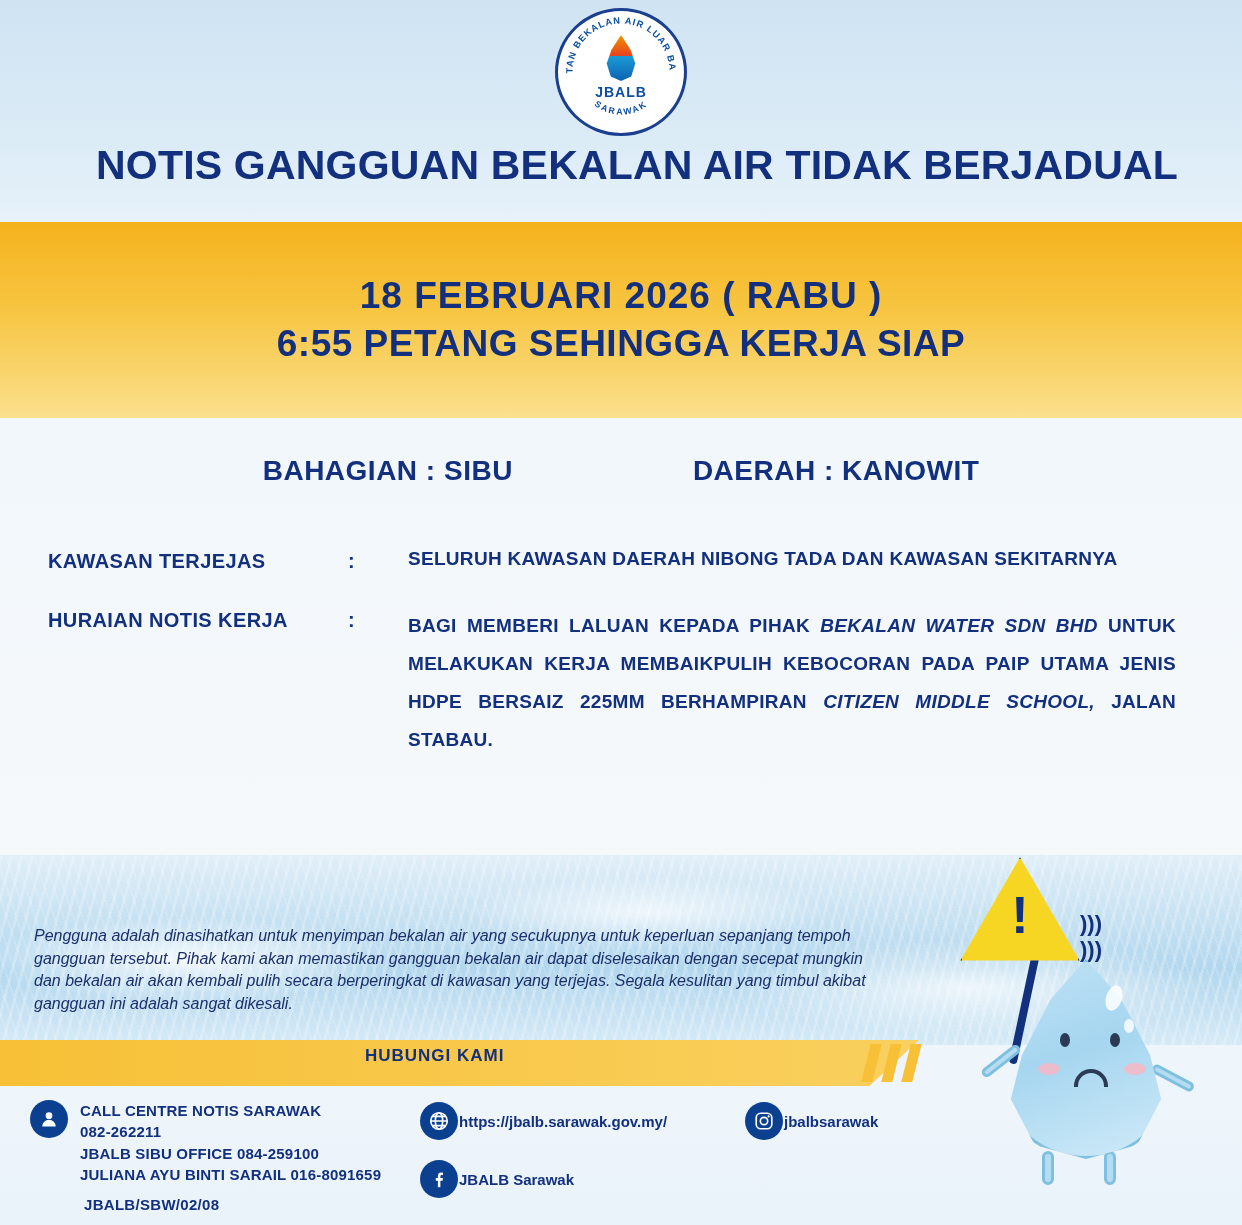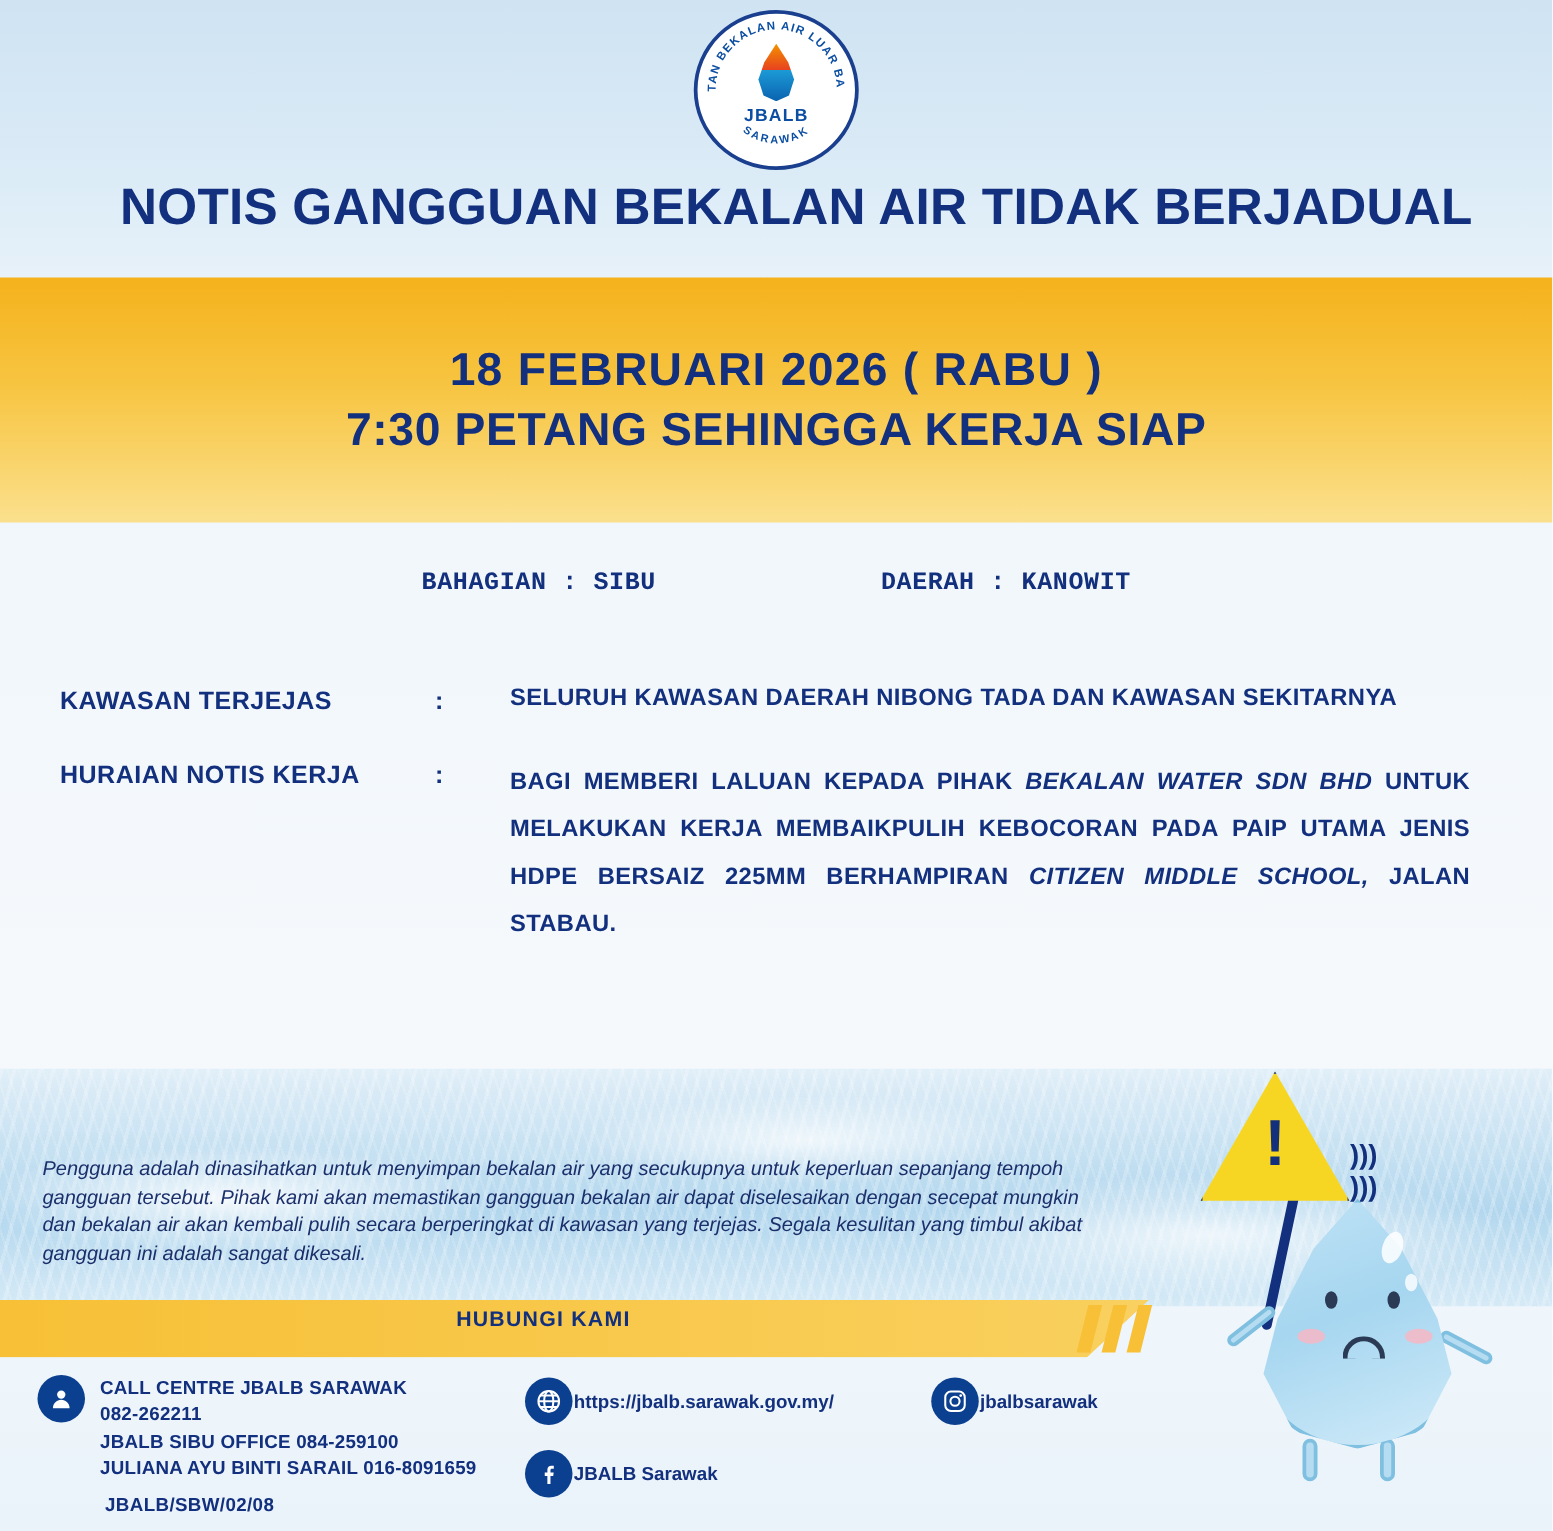--- a/index.html
+++ b/index.html
@@ -74,21 +74,21 @@
   .date-line2 {
     font-size: 37px; font-weight: bold; color: #12307e; letter-spacing: 0.5px;
   }
 
   
   .region-row {
     position: absolute; top: 455px; left: 0; right: 0;
     display: flex; justify-content: center; gap: 180px;
   }
   .region-item {
-    font-size: 20px; font-weight: bold; color: #12307e; letter-spacing: 0.5px; font-family: Liberation Mono, monospace;
+    font-size: 28px; font-weight: bold; color: #12307e; letter-spacing: 0.5px;
   }
 
   
   .details { position: absolute; top: 548px; left: 48px; right: 60px; }
   .detail-row { display: flex; align-items: flex-start; margin-bottom: 34px; }
   .detail-label {
     width: 300px; flex: none;
     font-size: 20px; font-weight: bold; color: #12307e; letter-spacing: 0.4px;
     padding-top: 2px;
   }
@@ -243,21 +243,21 @@
     <div class="logo-drop"></div>
     <div class="logo-name">JBALB</div>
   </div>
 
   <div class="title-band">
     <h1>NOTIS GANGGUAN BEKALAN AIR TIDAK BERJADUAL</h1>
   </div>
 
   <div class="date-band">
     <div class="date-line1">18 FEBRUARI 2026 ( RABU )</div>
-    <div class="date-line2">7:30 PETANG SEHINGGA KERJA SIAP</div>
+    <div class="date-line2">6:55 PETANG SEHINGGA KERJA SIAP</div>
   </div>
 
   <div class="region-row">
     <div class="region-item">BAHAGIAN : SIBU</div>
     <div class="region-item">DAERAH : KANOWIT</div>
   </div>
 
   <div class="details">
     <div class="detail-row">
       <div class="detail-label">KAWASAN TERJEJAS</div>
@@ -286,21 +286,21 @@
 
   <div class="contacts">
     <div class="col1">
       <div class="ci">
         <svg width="20" height="20" viewBox="0 0 24 24" fill="#ffffff">
             <circle cx="12" cy="8" r="4"></circle>
             <path d="M4 21c0-4.4 3.6-8 8-8s8 3.6 8 8z"></path>
           </svg>
       </div>
       <div class="lines">
-        <div>CALL CENTRE JBALB SARAWAK</div>
+        <div>CALL CENTRE NOTIS SARAWAK</div>
         <div>082-262211</div>
         <div>JBALB SIBU OFFICE  084-259100</div>
         <div>JULIANA AYU BINTI SARAIL 016-8091659</div>
       </div>
     </div>
 
     <div class="col2">
       <div class="row-ic">
         <div class="ci">
           <svg width="22" height="22" viewBox="0 0 24 24" fill="none" stroke="#ffffff" stroke-width="1.8">

